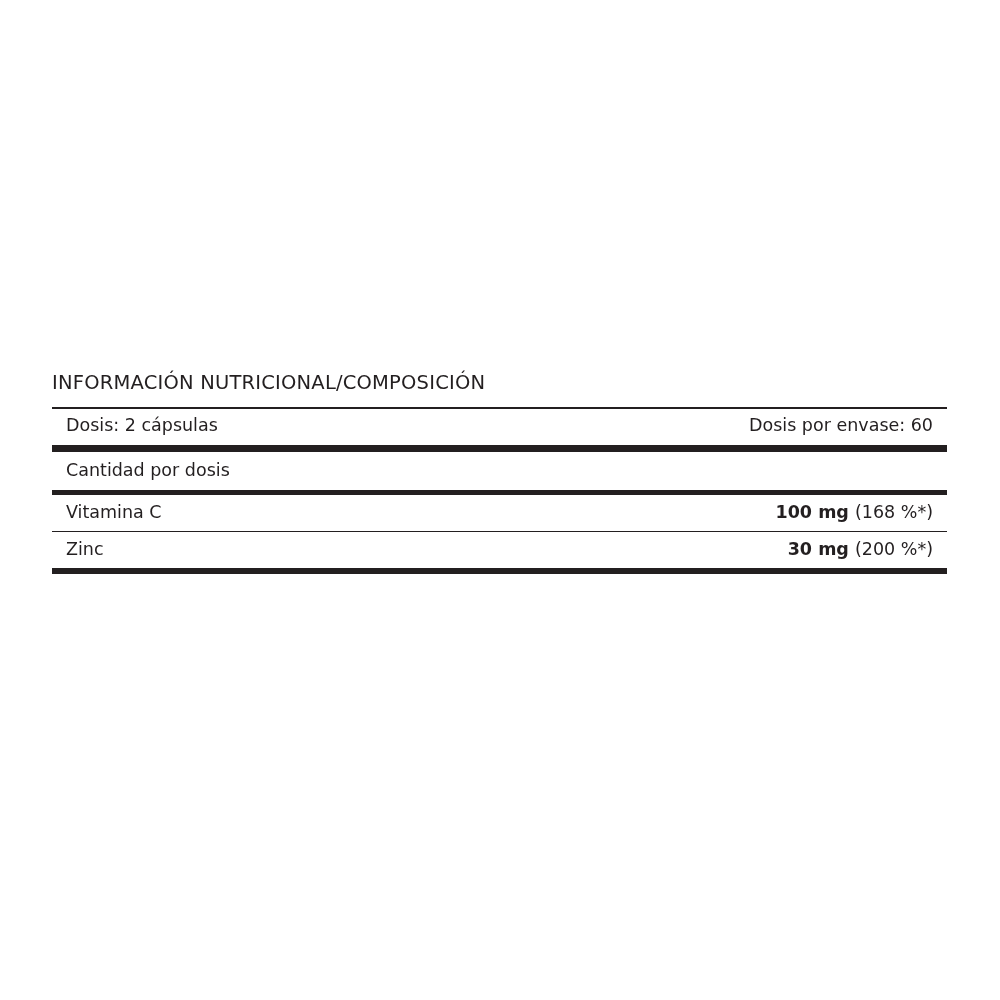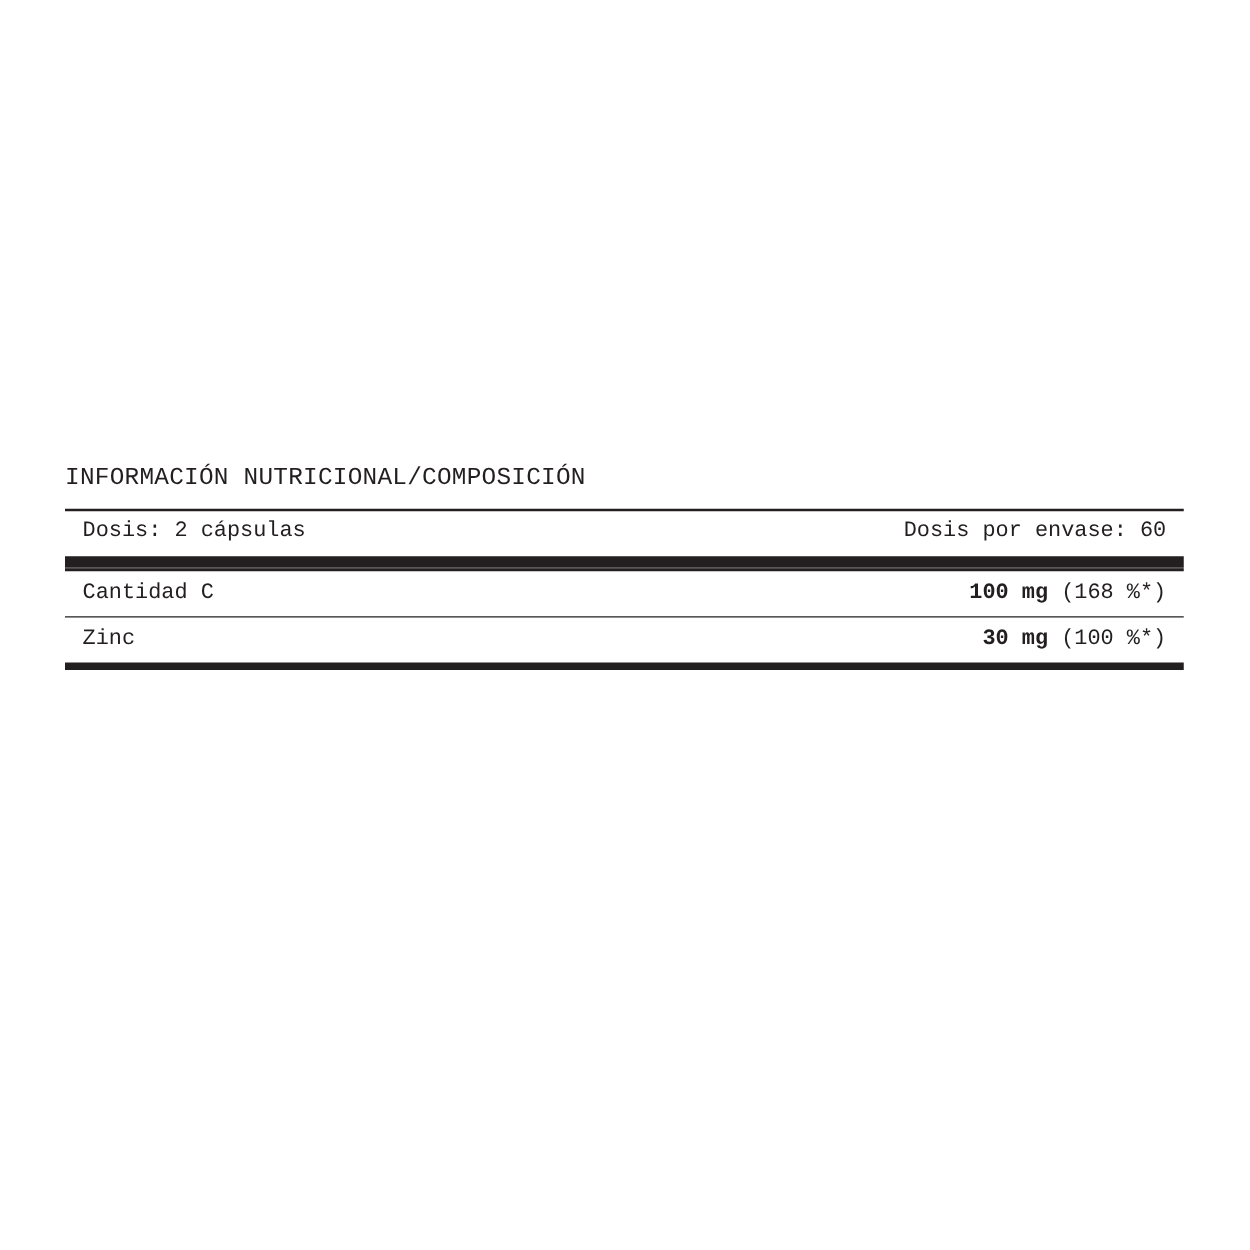--- a/index.html
+++ b/index.html
@@ -11,21 +11,20 @@
     height: 1000px;
     background: #ffffff;
     font-family: "DejaVu Sans", sans-serif;
     color: #231f20;
     -webkit-font-smoothing: antialiased;
   }
   .page {
     position: relative;
     width: 1000px;
     height: 756px;
-    font-family: Liberation Mono, monospace;
   }
   .panel {
     position: absolute;
     left: 52px;
     top: 372px;
     width: 895px;
   }
   .panel-title {
     font-size: 19.5px;
     letter-spacing: 0.2px;
@@ -86,44 +85,48 @@
 
     <div class="rule rule-thin"></div>
 
     <div class="row row-servings">
       <span class="cell-left">Dosis: 2 cápsulas</span>
       <span class="cell-right">Dosis por envase: 60</span>
     </div>
 
     <div class="rule rule-thick"></div>
 
+    <div class="row row-amount">
+      <span class="cell-left">Cantidad por dosis</span>
+      <span class="cell-right"></span>
+    </div>
 
     <div class="rule rule-medium"></div>
 
 
     <div class="rule rule-thin"></div>
 
 
     <div class="rule rule-thin"></div>
 
     <div class="row nutrient-row">
-      <span class="cell-left">Cantidad C</span>
+      <span class="cell-left">Vitamina C</span>
       <span class="cell-right">
         <span>100 mg</span>
         <span class="pct">(168 %*)</span>
       </span>
     </div>
 
     <div class="rule rule-thin"></div>
 
     <div class="row nutrient-row">
       <span class="cell-left">Zinc</span>
       <span class="cell-right">
         <span>30 mg</span>
-        <span class="pct">(100 %*)</span>
+        <span class="pct">(200 %*)</span>
       </span>
     </div>
 
     <div class="rule rule-bottom"></div>
 
   </div>
 
 </div>
 
 </body></html>

